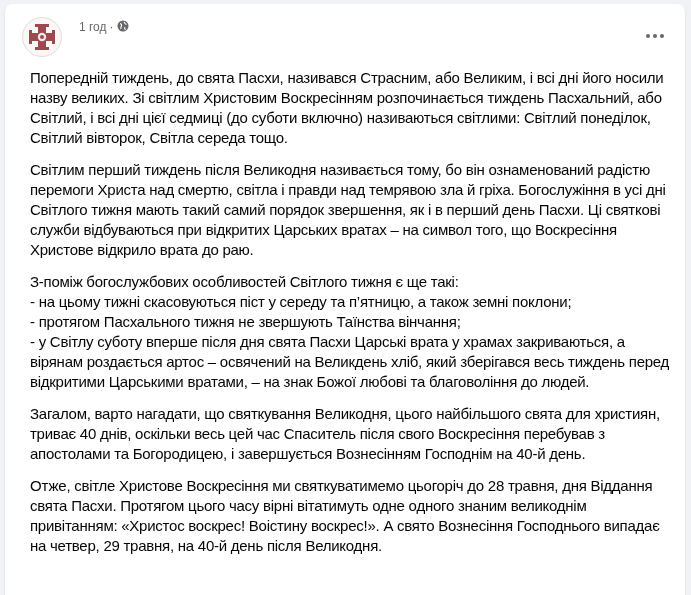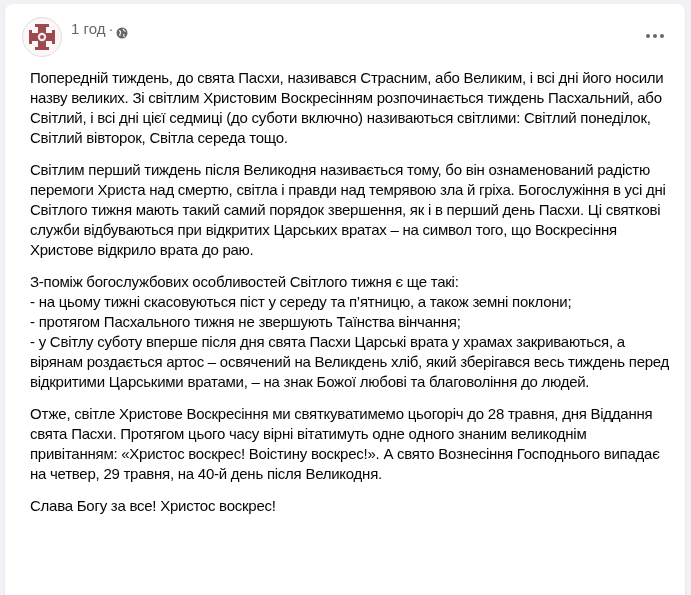--- a/index.html
+++ b/index.html
@@ -26,22 +26,22 @@
     box-sizing: border-box;
     display: flex; align-items: center; justify-content: center;
   }
   .meta { position: absolute; left: 54px; top: 1px; }
   .name-row { display: flex; align-items: center; height: 20px; }
   .page-name {
     font-size: 15px; font-weight: bold; color: #050505; letter-spacing: -0.1px;
   }
   .verified { margin-left: 5px; width: 14px; height: 14px; display: inline-block; }
   .sub-row {
-    display: flex; align-items: flex-end; margin-top: 3px;
-    font-size: 15px; color: #65676b;
+    display: flex; align-items: flex-start; margin-top: 3px;
+    font-size: 12px; color: #65676b; margin-left: 8px;
   }
   .dot-sep { margin: 0 3px; }
   .globe { width: 12px; height: 12px; display: inline-block; }
   .more-btn {
     position: absolute; right: 0px; top: 8px;
     width: 36px; height: 24px;
     display: flex; align-items: center; justify-content: center;
     cursor: pointer;
   }
   .more-btn span {
@@ -92,17 +92,17 @@
     </div>
   </div>
 
   <div class="body">
     <p class="para">Попередній тиждень, до свята Пасхи, називався Страсним, або Великим, і всі дні його носили назву великих. Зі світлим Христовим Воскресінням розпочинається тиждень Пасхальний, або Світлий, і всі дні цієї седмиці (до суботи включно) називаються світлими: Світлий понеділок, Світлий вівторок, Світла середа тощо.</p>
     <p class="para">Світлим перший тиждень після Великодня називається тому, бо він ознаменований радістю перемоги Христа над смертю, світла і правди над темрявою зла й гріха. Богослужіння в усі дні Світлого тижня мають такий самий порядок звершення, як і в перший день Пасхи. Ці святкові служби відбуваються при відкритих Царських вратах – на символ того, що Воскресіння Христове відкрило врата до раю.</p>
     <p class="para">З-поміж богослужбових особливостей Світлого тижня є ще такі:
 - на цьому тижні скасовуються піст у середу та п’ятницю, а також земні поклони;
 - протягом Пасхального тижня не звершують Таїнства вінчання;
 - у Світлу суботу вперше після дня свята Пасхи Царські врата у храмах закриваються, а вірянам роздається артос – освячений на Великдень хліб, який зберігався весь тиждень перед відкритими Царськими вратами, – на знак Божої любові та благовоління до людей.</p>
+    <p class="para">Загалом, варто нагадати, що святкування Великодня, цього найбільшого свята для християн, триває 40 днів, оскільки весь цей час Спаситель після свого Воскресіння перебував з апостолами та Богородицею, і завершується Вознесінням Господнім на 40-й день.</p>
     <p class="para">Отже, світле Христове Воскресіння ми святкуватимемо цьогоріч до 28 травня, дня Віддання свята Пасхи. Протягом цього часу вірні вітатимуть одне одного знаним великоднім привітанням: «Христос воскрес! Воістину воскрес!». А свято Вознесіння Господнього випадає на четвер, 29 травня, на 40-й день після Великодня.</p>
-    <p class="para">Слава Богу за все! Христос воскрес!</p>
 
   </div>
 </div>
 
 </body></html>

